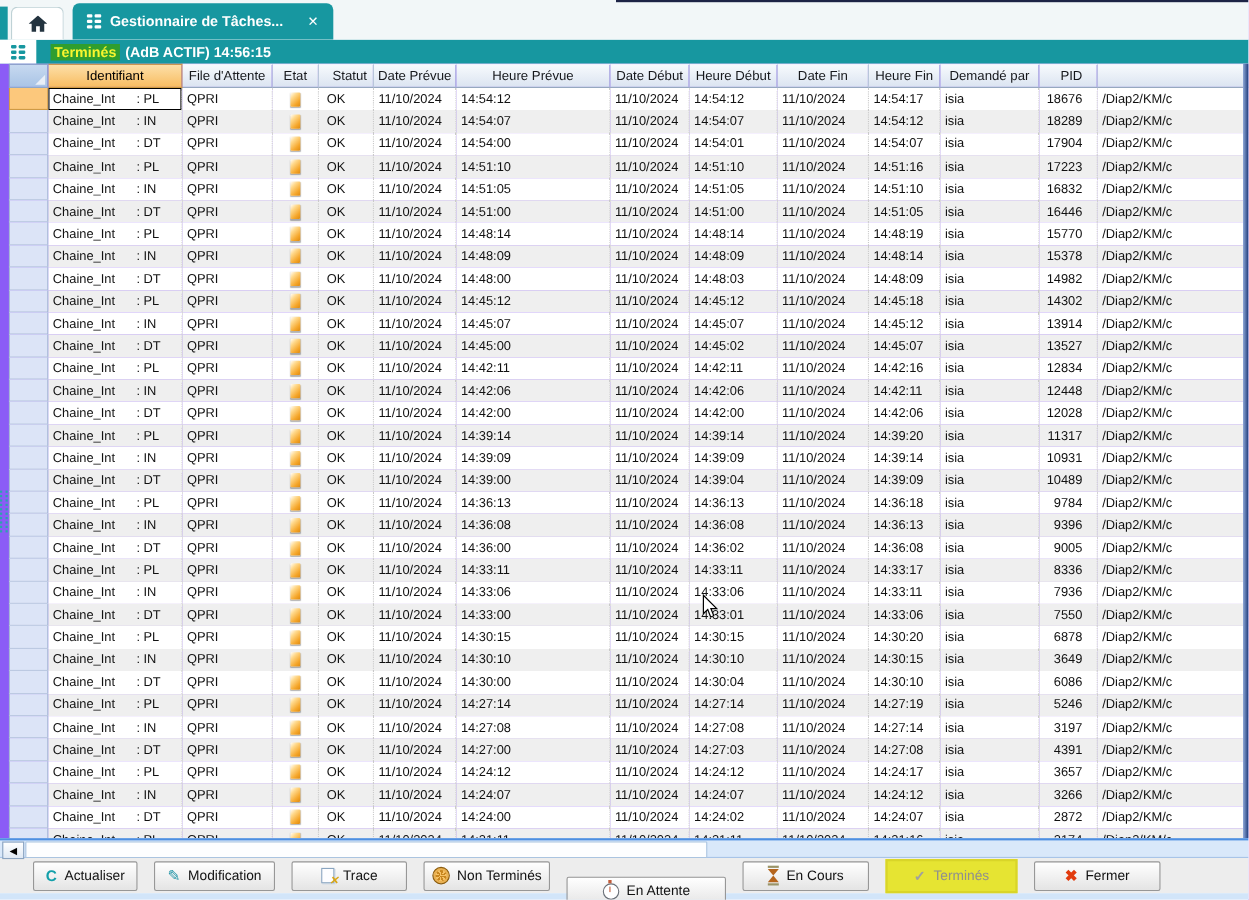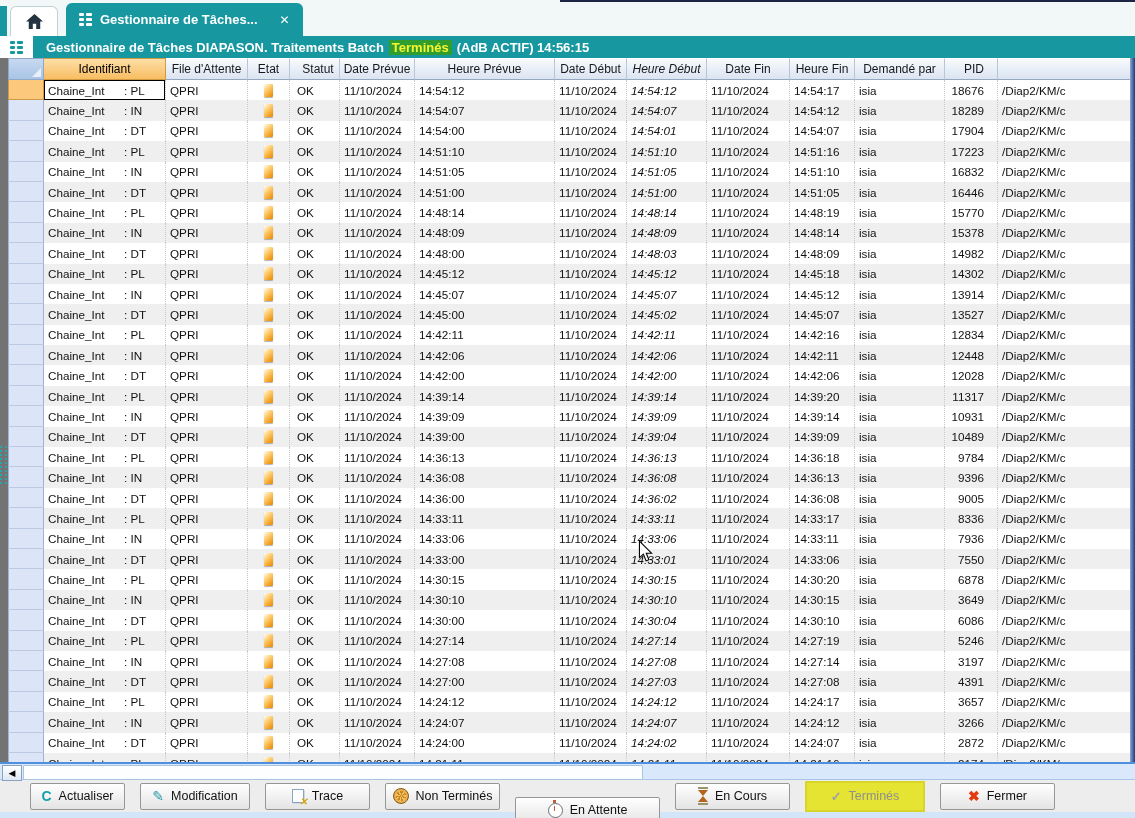--- a/index.html
+++ b/index.html
@@ -22,21 +22,21 @@
   .gicon.white{color:#fff;}
   .gicon.teal{color:#1797a0;}
 
   
   .titlebar{height:22px;display:flex;align-items:stretch;background:#1797a0;}
   .title-icon-box{width:33px;background:#fff;display:flex;align-items:center;justify-content:center;}
   .titlebar-text{display:flex;align-items:center;color:#fff;font-size:13px;font-weight:bold;padding-left:13px;gap:5px;white-space:nowrap;}
   .titlebar-text .hl{background:#2f9e2f;color:#f8f52e;padding:0 3px;}
 
   
-  .table-area{position:relative;background:#737373;padding-left:8px;}
+  .table-area{position:relative;background:#8b5cf6;padding-left:8px;}
   .hrow{display:flex;height:22px;}
   .hcell{box-sizing:border-box;display:flex;align-items:center;justify-content:center;
          font-size:12px;color:#16181c;background:linear-gradient(#f7fafd,#dbe4f1);
          border-right:1px solid #b8c6da;border-bottom:1px solid #96a8c0;border-top:1px solid #fff;white-space:nowrap;overflow:hidden;}
   .hcell.corner{background:linear-gradient(#c7d9f0,#a9c4e6);border:1px solid #8fa8c8;position:relative;}
   .hcell.corner .tri{position:absolute;right:2px;bottom:2px;width:0;height:0;
          border-left:9px solid transparent;border-bottom:9px solid #e9eff8;}
   .hcell.hident{background:linear-gradient(#fddfa8,#f8bd62);border-color:#d09a40;color:#000;}
 
   .tbody{height:682px;overflow:hidden;}
@@ -47,21 +47,21 @@
   .tcell.c0{background:#dce4f7;border-right:1px solid #9fb2d2;border-left:1px solid #9fb2d2;
             border-bottom:1px solid #bcc9e2;padding:0;}
   .trow.selrow .tcell.c0{background:#fcc87c;border-color:#cf9a45;}
   .tcell.sel{box-shadow:inset 0 0 0 1px #000, inset 0 0 0 2px #fff;background:#fff;}
   .iname{display:inline-block;width:76px;overflow:hidden;}
   .c12{justify-content:flex-end;padding-right:13px;}
 
   
   .c0{width:36px;} .c1{width:122px;} .c2{width:82px;} .c3{width:42px;justify-content:center;padding-left:0;}
   .c4{width:50px;padding-left:7px;text-align:center;} .c5{width:75px;} .c6{width:140px;} .c7{width:72px;}
-  .c8{width:80px;font-style:italic;} .c9{width:83px;} .c10{width:65px;} .c11{width:90px;} .c12{width:53px;}
+  .c8{width:80px;} .c9{width:83px;} .c10{width:65px;} .c11{width:90px;} .c12{width:53px;}
   .c13{flex:1 1 auto;min-width:0;}
 
   
   .note{width:9px;height:13px;border-radius:1px;
         background:linear-gradient(135deg,#ffffff 0%,#ffd98c 30%,#f5a62a 72%,#dd8a10 100%);
         box-shadow:0 1px 1px rgba(0,0,0,.3);}
 
   
   .vstrip{position:absolute;right:0;top:0;width:5px;height:704px;
           background:linear-gradient(to right,#8fa8d8,#1d3a78);}
@@ -139,21 +139,20 @@
       <span class="gicon teal">
           <i></i>
           <i></i>
           <i></i>
           <i></i>
           <i></i>
           <i></i>
         </span>
     </span>
     <div class="titlebar-text">
-      <span>Gestionnaire de Tâches DIAPASON. Traitements Batch</span>
       <span class="hl">Terminés</span>
       <span>(AdB ACTIF) 14:56:15</span>
     </div>
   </div>
 
   <div class="table-area">
     <div class="hrow" id="hrow">
         <div class="hcell c0 corner">
           <span class="tri"></span>
         </div>

